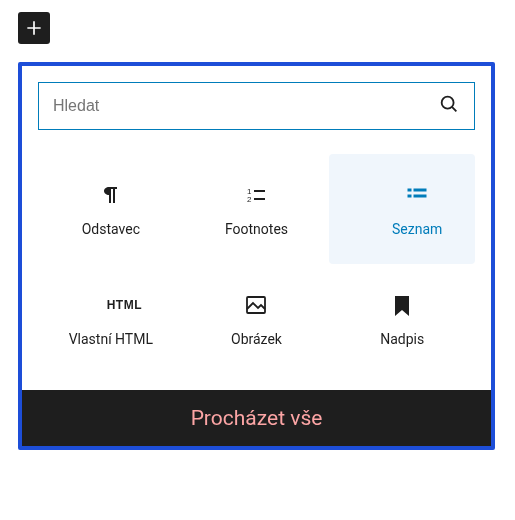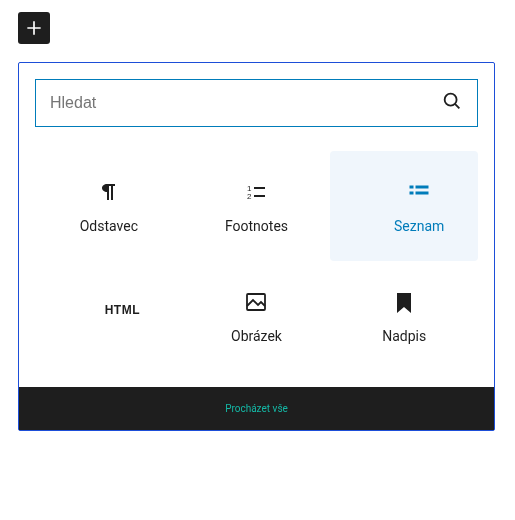--- a/index.html
+++ b/index.html
@@ -17,21 +17,21 @@
     border-radius: 3px;
     display: flex;
     align-items: center;
     justify-content: center;
     cursor: pointer;
     margin-bottom: 18px;
   }
   .add-btn svg { fill: #fff; }
   .panel {
     width: 477px;
-    border: 1px solid #1d4ed8;
+    border: 4px solid #1d4ed8;
     border-radius: 2px;
     background: #fff;
   }
   .search-wrap {
     padding: 16px;
   }
   .search-field {
     display: flex;
     align-items: center;
     border: 1.5px solid #007cba;
@@ -84,24 +84,24 @@
   }
   .html-text {
     font-size: 12px;
     font-weight: 700;
     letter-spacing: 0.5px;
     font-family: Arial, sans-serif;
     margin-left: 27px;
   }
   .footer-btn {
     background: #1e1e1e;
-    color: #14b8a6;
+    color: #fca5a5;
     text-align: center;
     padding: 16px;
-    font-size: 10px;
+    font-size: 21px;
     cursor: pointer;
   }
 </style>
 </head>
 <body>
 
 <div class="add-btn">
   <svg width="20" height="20" viewBox="0 0 24 24">
       <path d="M11 4h2v7h7v2h-7v7h-2v-7H4v-2h7z"></path>
     </svg>
@@ -152,20 +152,21 @@
             <rect x="9" y="12" width="12" height="2"></rect>
           </svg>
       </span>
       <span class="block-label">Seznam</span>
     </div>
 
     <div class="block-item">
       <span class="block-icon">
         <span class="html-text">HTML</span>
       </span>
+      <span class="block-label">Vlastní HTML</span>
     </div>
 
     <div class="block-item">
       <span class="block-icon">
         <svg width="24" height="24" viewBox="0 0 24 24" fill="none" stroke="#1e1e1e" stroke-width="1.8">
             <rect x="3" y="4" width="18" height="16" rx="1"></rect>
             <path d="M3 16 L9 10 L14 15 L17 12 L21 16" fill="none"></path>
           </svg>
       </span>
       <span class="block-label">Obrázek</span>

